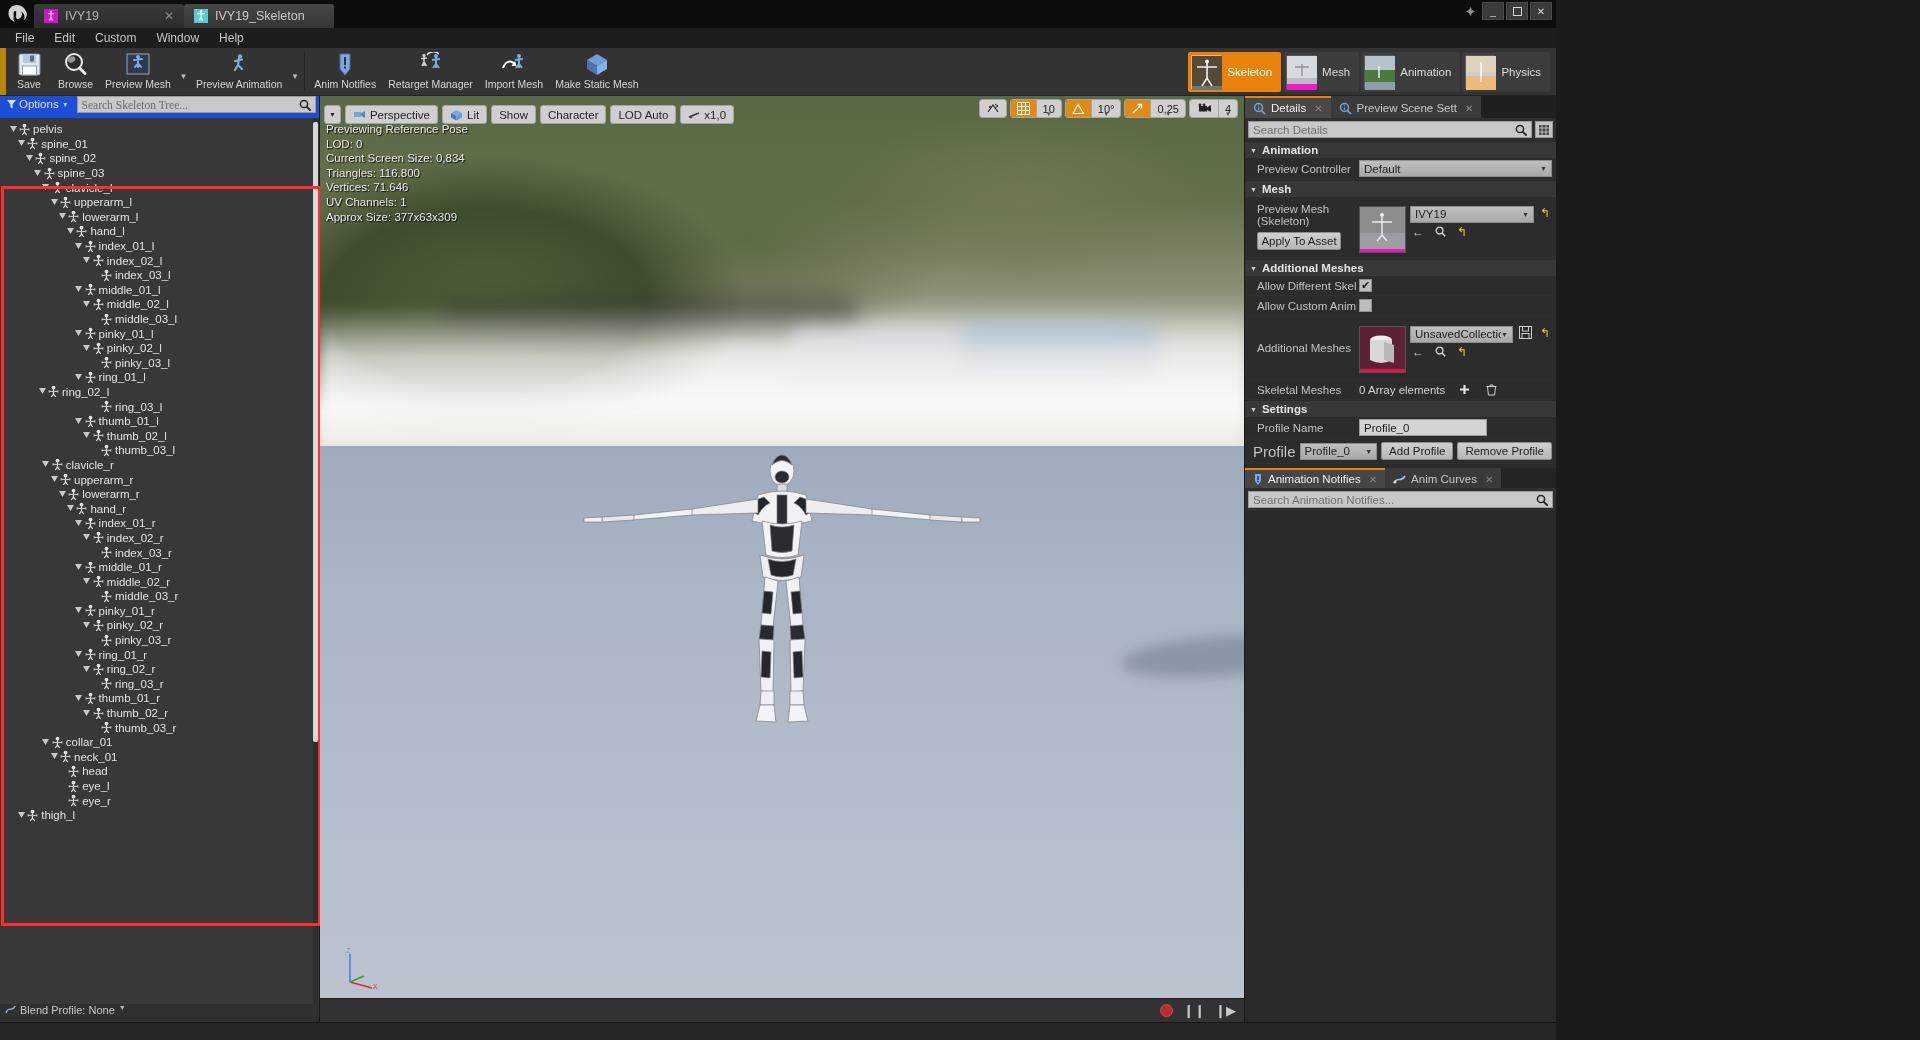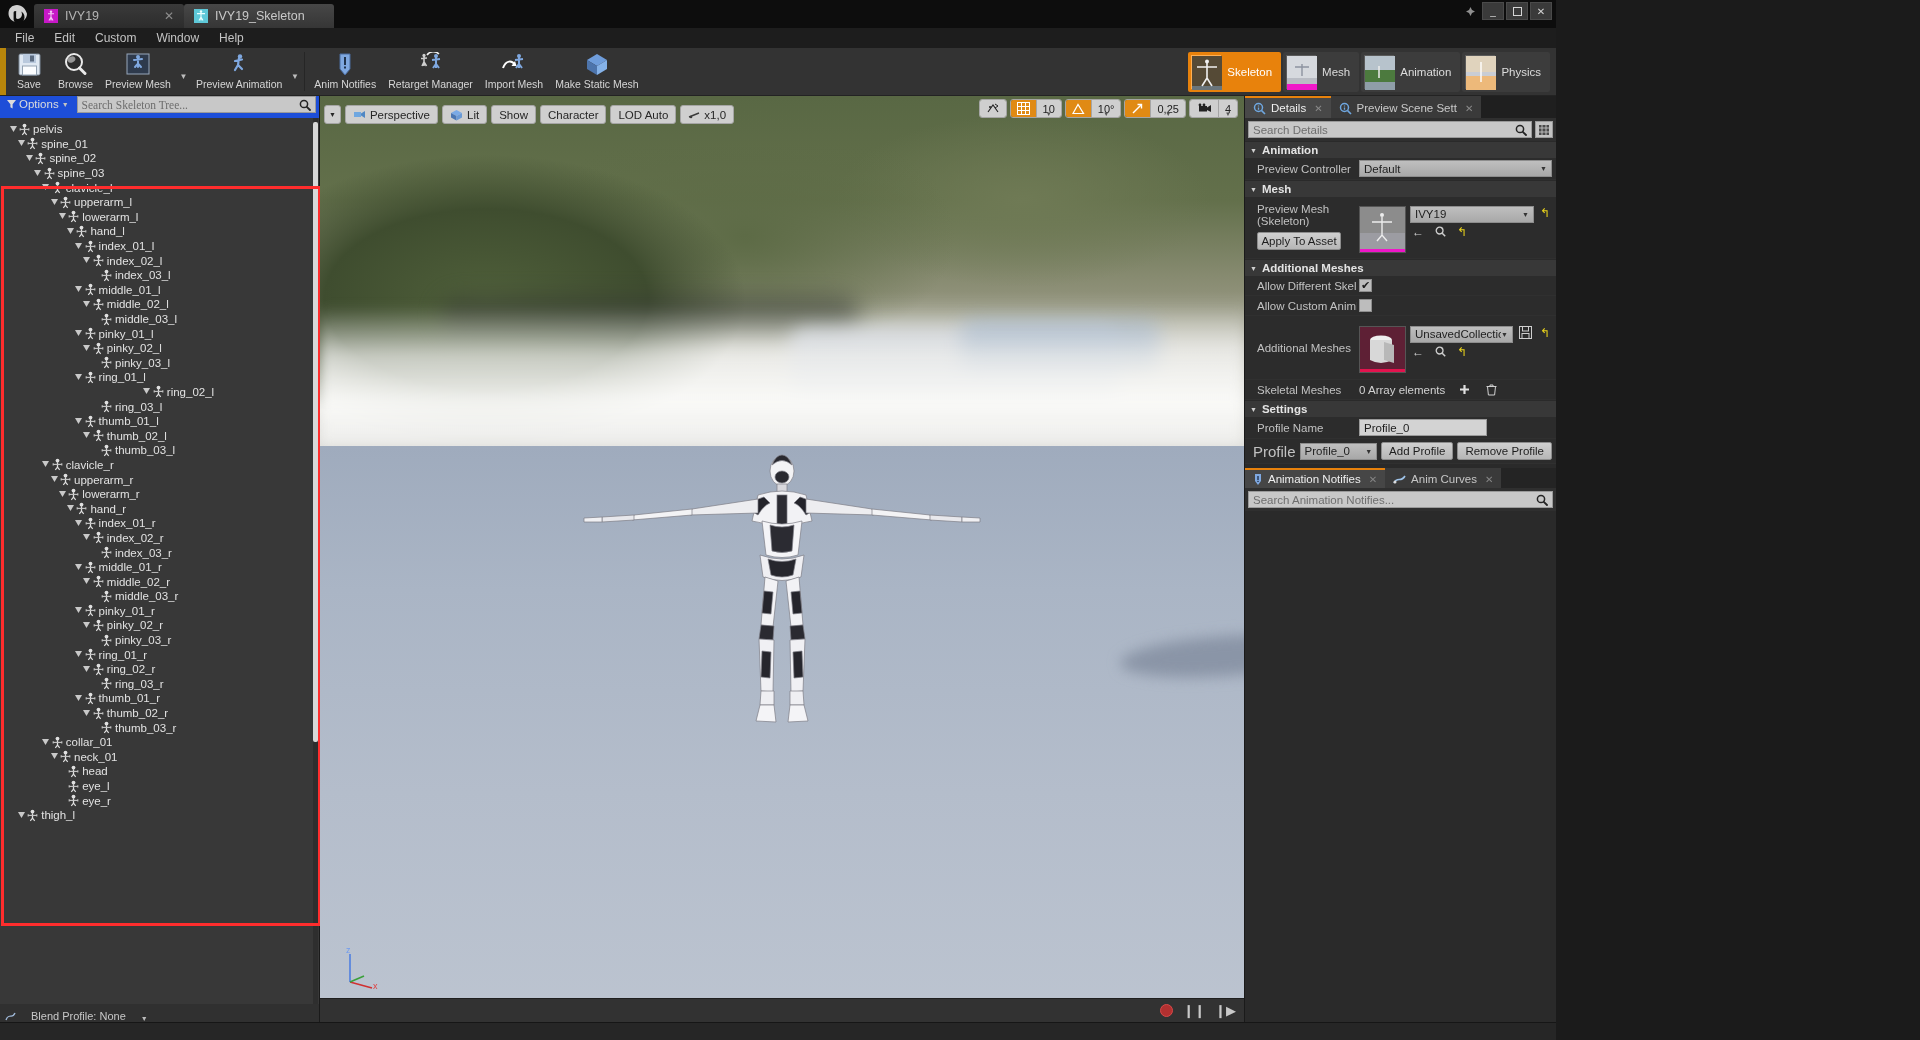--- a/index.html
+++ b/index.html
@@ -87,21 +87,21 @@
   }
   .tree-search .sicon { margin-left: auto; color: #2a2a2a; font-size: 11px; }
   .tree-scroll { flex: 1; overflow: hidden; position: relative; background: #383838; }
   .tree-inner { padding: 4px 0 0 0; }
   .bone-row { height: 14.6px; display: flex; align-items: center; font-size: 11.5px; color: #e2e2e2; white-space: nowrap; }
   .bone-row .exp { width: 10px; flex:0 0 10px; display:flex; align-items:center; justify-content:center; color:#c9c9c9; font-size: 7px; }
   .bone-row .bicon { width: 13px; flex: 0 0 13px; display: block; }
   .bone-row .blabel { padding-left: 2px; }
   .tree-vscroll { position: absolute; right: 1px; top: 4px; width: 5px; height: 620px; background: #d8d8d8; border-radius: 2px; }
   .tree-vtrack { position:absolute; right:1px; top:0; bottom:0; width:5px; background:#2e2e2e; }
-  .blend-bar { height: 18px; background: #303030; display:flex; align-items:flex-end; gap:15px; padding: 0 5px; font-size: 11px; color:#c8c8c8; flex:0 0 18px;}
+  .blend-bar { height: 18px; background: #303030; display:flex; align-items:flex-start; gap:4px; padding: 0 5px; font-size: 11px; color:#c8c8c8; flex:0 0 18px;}
   .redbox { position: absolute; border: 3px solid #ff2d2d; pointer-events: none; }
 
   
   .viewport { flex: 1; position: relative; overflow: hidden; background: #6d7f95; min-width: 0; }
   .vp-sky {
     position: absolute; left:0; right:0; top:0; height: 350px;
     background:
       radial-gradient(ellipse 360px 200px at 18% 58%, #4f5f3a 0%, #3f4d2f 45%, rgba(63,77,47,0) 72%),
       radial-gradient(ellipse 300px 180px at 46% 40%, #5d6b46 0%, rgba(93,107,70,0) 70%),
       radial-gradient(ellipse 260px 120px at 76% 30%, #6f7a55 0%, rgba(111,122,85,0) 72%),
@@ -704,21 +704,21 @@
                 <svg width="13" height="13" viewBox="0 0 13 13">
                   <circle cx="6.5" cy="2.6" r="1.9" fill="#e0e0e0"></circle>
                   <path d="M6.5 4.2 V9.2" stroke="#e0e0e0" stroke-width="1.3"></path>
                   <path d="M2.2 6.4 H10.8" stroke="#c8c8c8" stroke-width="1.1"></path>
                   <path d="M2.2 5.2 V7.6 M10.8 5.2 V7.6" stroke="#c8c8c8" stroke-width="1.1"></path>
                   <path d="M6.5 9.2 L4.3 11.8 M6.5 9.2 L8.7 11.8" stroke="#e0e0e0" stroke-width="1.2"></path>
                 </svg>
               </span>
               <span class="blabel">ring_01_l</span>
             </div>
-            <div class="bone-row" style="padding-left: 37px; justify-content: center;">
+            <div class="bone-row" style="padding-left: 37px;">
               <span class="exp">
                 <svg width="7" height="7" viewBox="0 0 7 7">
                   <path d="M0 0 H7 L3.5 6 Z" fill="#c9c9c9"></path>
                 </svg>
               </span>
               <span class="bicon">
                 <svg width="13" height="13" viewBox="0 0 13 13">
                   <circle cx="6.5" cy="2.6" r="1.9" fill="#e0e0e0"></circle>
                   <path d="M6.5 4.2 V9.2" stroke="#e0e0e0" stroke-width="1.3"></path>
                   <path d="M2.2 6.4 H10.8" stroke="#c8c8c8" stroke-width="1.1"></path>
@@ -1353,20 +1353,29 @@
                 <circle cx="8" cy="2" r="1.4" fill="#222"></circle>
               </svg>
           </div>
           <div class="vcell">
             <span>4</span>
             <span class="dd">▼</span>
           </div>
         </div>
       </div>
 
+      <div class="vp-overlaytext">
+        <div>Previewing Reference Pose</div>
+        <div>LOD: 0</div>
+        <div>Current Screen Size: 0,834</div>
+        <div>Triangles: 116.800</div>
+        <div>Vertices: 71.646</div>
+        <div>UV Channels: 1</div>
+        <div>Approx Size: 377x63x309</div>
+      </div>
 
       <div class="vp-axis">
         <svg width="44" height="44" viewBox="0 0 44 44">
           <path d="M8 36 L8 8" stroke="#4f7fe0" stroke-width="1.6"></path>
           <text x="4" y="7" fill="#6f9bf0" font-size="9" font-family="Liberation Sans">z</text>
           <path d="M8 36 L30 42" stroke="#d03030" stroke-width="1.6"></path>
           <text x="31" y="43" fill="#e04040" font-size="9" font-family="Liberation Sans">x</text>
           <path d="M8 36 L22 30" stroke="#3aa03a" stroke-width="1.6"></path>
         </svg>
       </div>

